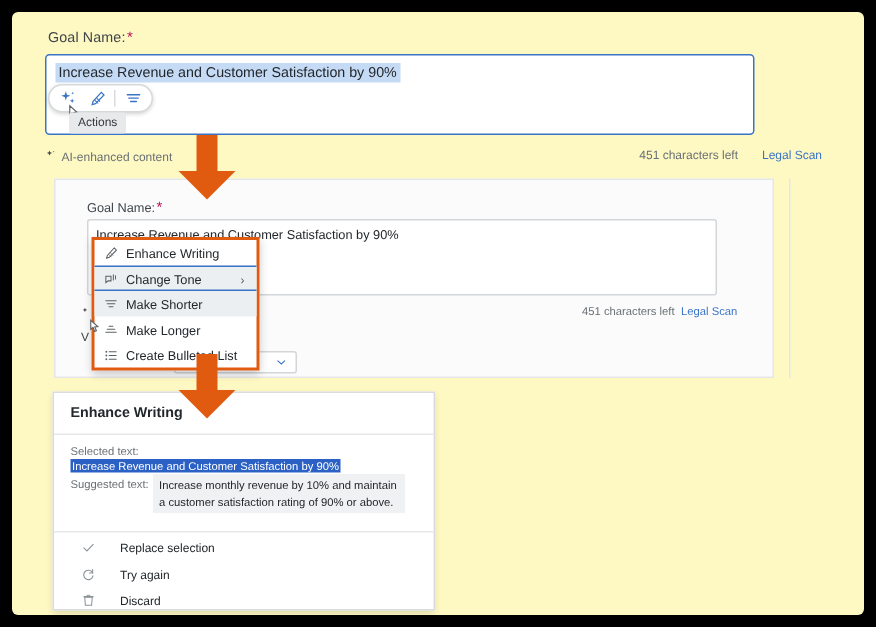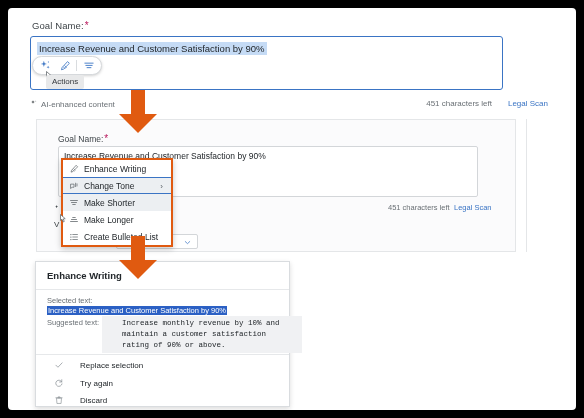--- a/index.html
+++ b/index.html
@@ -6,21 +6,21 @@
   body{
     width:584px;height:418px;
     background:#000;
     font-family:"Liberation Sans", sans-serif;
     overflow:hidden;
   }
   .frame{
     position:absolute;
     left:8px;top:8px;
     width:568px;height:402px;
-    background:#ffffff;
+    background:#fef9c3;
     border-radius:4px;
     overflow:hidden;
   }
 
   
   .label-row{
     position:absolute;left:24px;top:12px;
     font-size:9.5px;color:#3f4549;letter-spacing:.1px;
   }
   .req-star{color:#b8145a;font-size:10px;margin-left:1px;}
@@ -207,23 +207,22 @@
   }
   .sug-label{
     position:absolute;left:11px;top:56px;
     font-size:7.5px;color:#6a7075;text-align:right;
   }
   .sug-val{
     position:absolute;left:66px;top:54px;
     width:160px;
     font-size:7.5px;color:#22272b;
     background:#f0f1f3;
-    padding:2px 20px;
+    padding:2px 4px;
     line-height:11px;
-    font-family:Liberation Mono, monospace;
   }
   .panel-divider2{
     position:absolute;left:0;top:92px;width:100%;height:1px;background:#e6e8ea;
   }
   .panel-action{
     position:absolute;left:18px;
     display:flex;align-items:center;gap:16px;
     font-size:8px;color:#22272b;
   }
   .pa1{top:98px;} .pa2{top:116px;} .pa3{top:133px;justify-content:space-between;}

